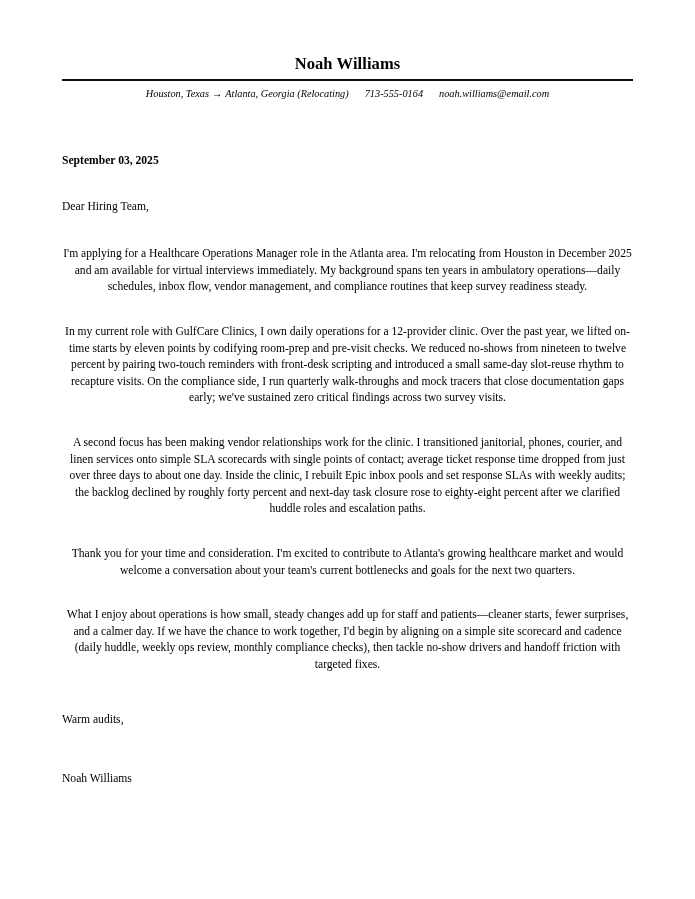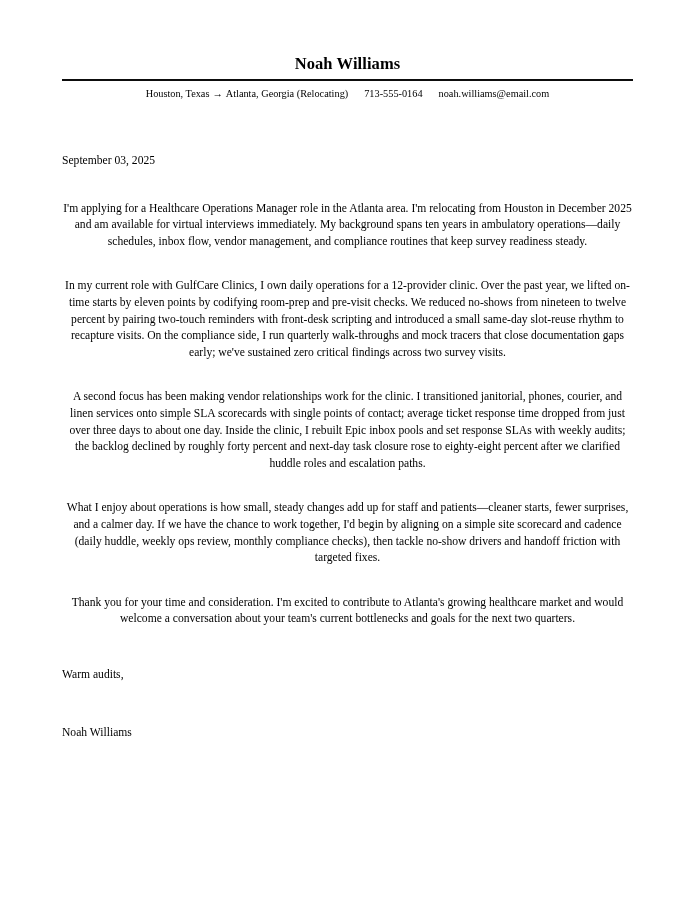--- a/index.html
+++ b/index.html
@@ -49,37 +49,39 @@
     border-top: 2px solid #0d0d0d;
     margin: 0;
     width: 100%;
   }
   .contact-line {
     text-align: center;
     font-size: 10.3px;
     line-height: 1.3;
     padding-top: 6px;
     white-space: nowrap;
+    font-style: italic;
   }
   .contact-sep {
     display: inline-block;
     width: 16px;
   }
   .contact-arrow {
     padding: 0 3px;
   }
 
   
   .letter-body {
     padding-top: 53px;
     font-size: 11.6px;
     line-height: 16.6px;
   }
   .date-line {
     margin: 0;
+    font-weight: bold;
   }
   .salutation {
     margin: 0;
     padding-top: 29px;
   }
   .para {
     margin: 0;
     padding-top: 28px;
     text-align: center;
   }
@@ -107,30 +109,31 @@
       <div class="rule"></div>
 
       <div class="contact-line">
         <span>Houston, Texas</span><span class="contact-arrow">→</span><span>Atlanta, Georgia (Relocating)</span><span class="contact-sep"></span><span>713-555-0164</span><span class="contact-sep"></span><span>noah.williams@email.com</span>
       </div>
     </header>
 
     <section class="letter-body">
       <p class="date-line">September 03, 2025</p>
 
+      <p class="salutation">Dear Hiring Team,</p>
 
       <p class="para first">I'm applying for a Healthcare Operations Manager role in the Atlanta area. I'm relocating from Houston in December 2025 and am available for virtual interviews immediately. My background spans ten years in ambulatory operations—daily schedules, inbox flow, vendor management, and compliance routines that keep survey readiness steady.</p>
 
       <p class="para">In my current role with GulfCare Clinics, I own daily operations for a 12-provider clinic. Over the past year, we lifted on-time starts by eleven points by codifying room-prep and pre-visit checks. We reduced no-shows from nineteen to twelve percent by pairing two-touch reminders with front-desk scripting and introduced a small same-day slot-reuse rhythm to recapture visits. On the compliance side, I run quarterly walk-throughs and mock tracers that close documentation gaps early; we've sustained zero critical findings across two survey visits.</p>
 
       <p class="para">A second focus has been making vendor relationships work for the clinic. I transitioned janitorial, phones, courier, and linen services onto simple SLA scorecards with single points of contact; average ticket response time dropped from just over three days to about one day. Inside the clinic, I rebuilt Epic inbox pools and set response SLAs with weekly audits; the backlog declined by roughly forty percent and next-day task closure rose to eighty-eight percent after we clarified huddle roles and escalation paths.</p>
 
+      <p class="para">Thank you for your time and consideration. I'm excited to contribute to Atlanta's growing healthcare market and would welcome a conversation about your team's current bottlenecks and goals for the next two quarters.</p>
+
       <p class="para">What I enjoy about operations is how small, steady changes add up for staff and patients—cleaner starts, fewer surprises, and a calmer day. If we have the chance to work together, I'd begin by aligning on a simple site scorecard and cadence (daily huddle, weekly ops review, monthly compliance checks), then tackle no-show drivers and handoff friction with targeted fixes.</p>
-
-      <p class="para">Thank you for your time and consideration. I'm excited to contribute to Atlanta's growing healthcare market and would welcome a conversation about your team's current bottlenecks and goals for the next two quarters.</p>
 
       <p class="closing">Warm audits,</p>
 
       <p class="signature-name">Noah Williams</p>
     </section>
 
   </div>
 </div>
 
 </body></html>

